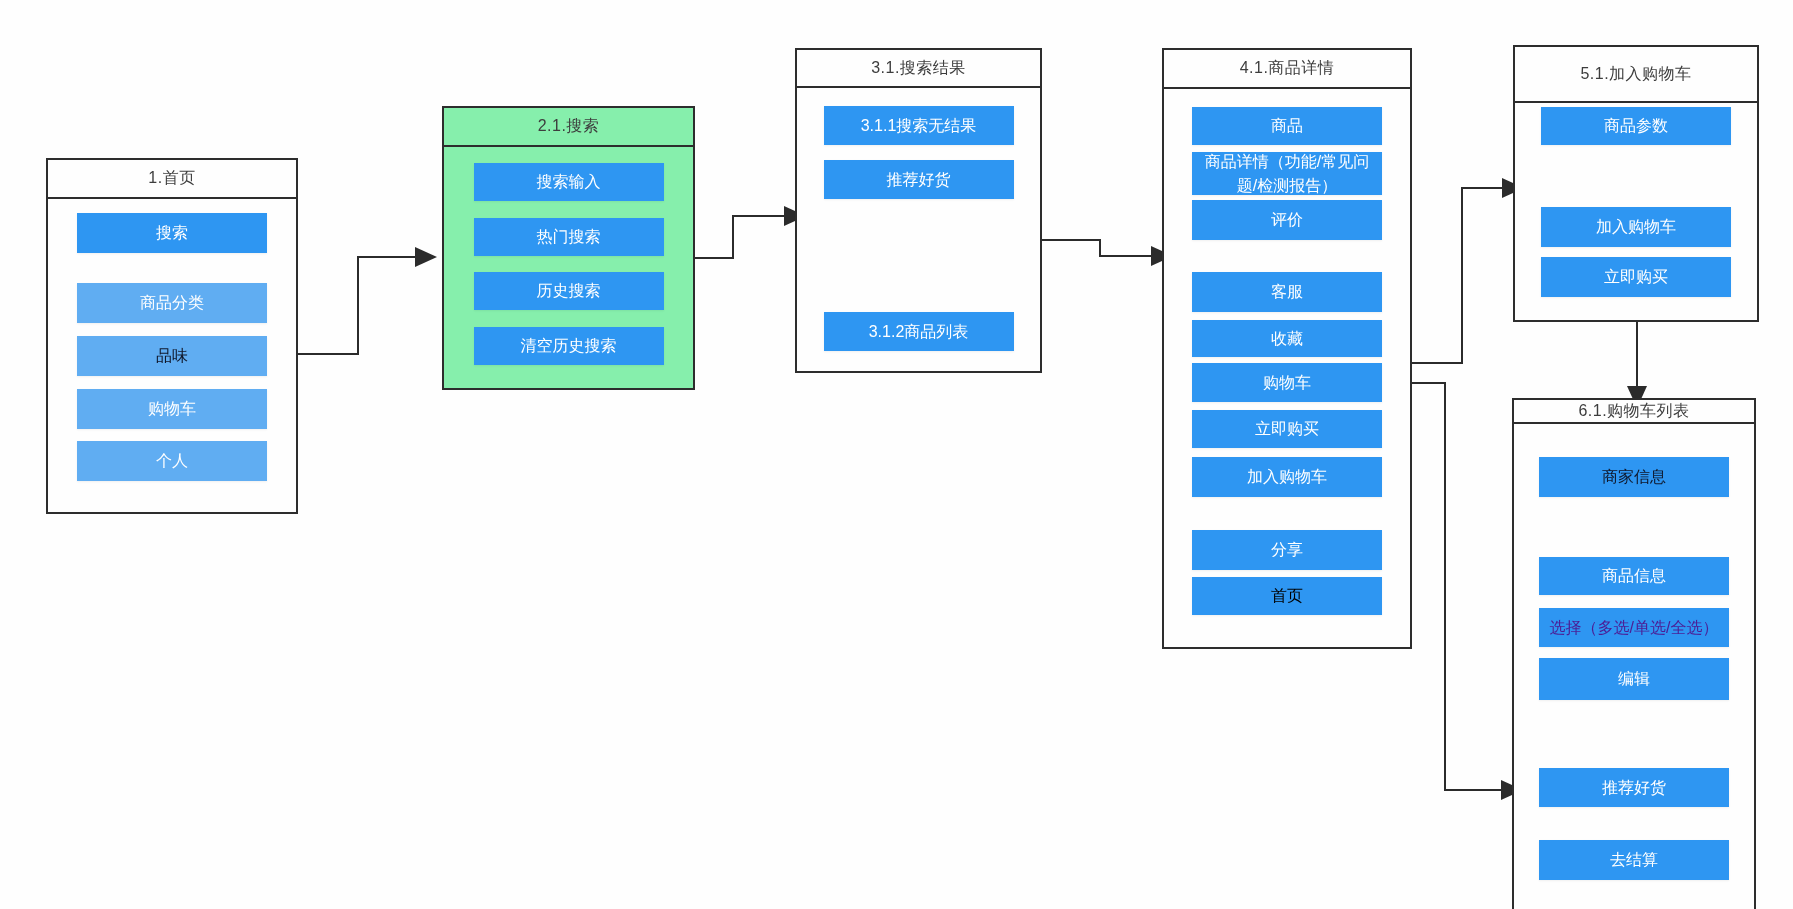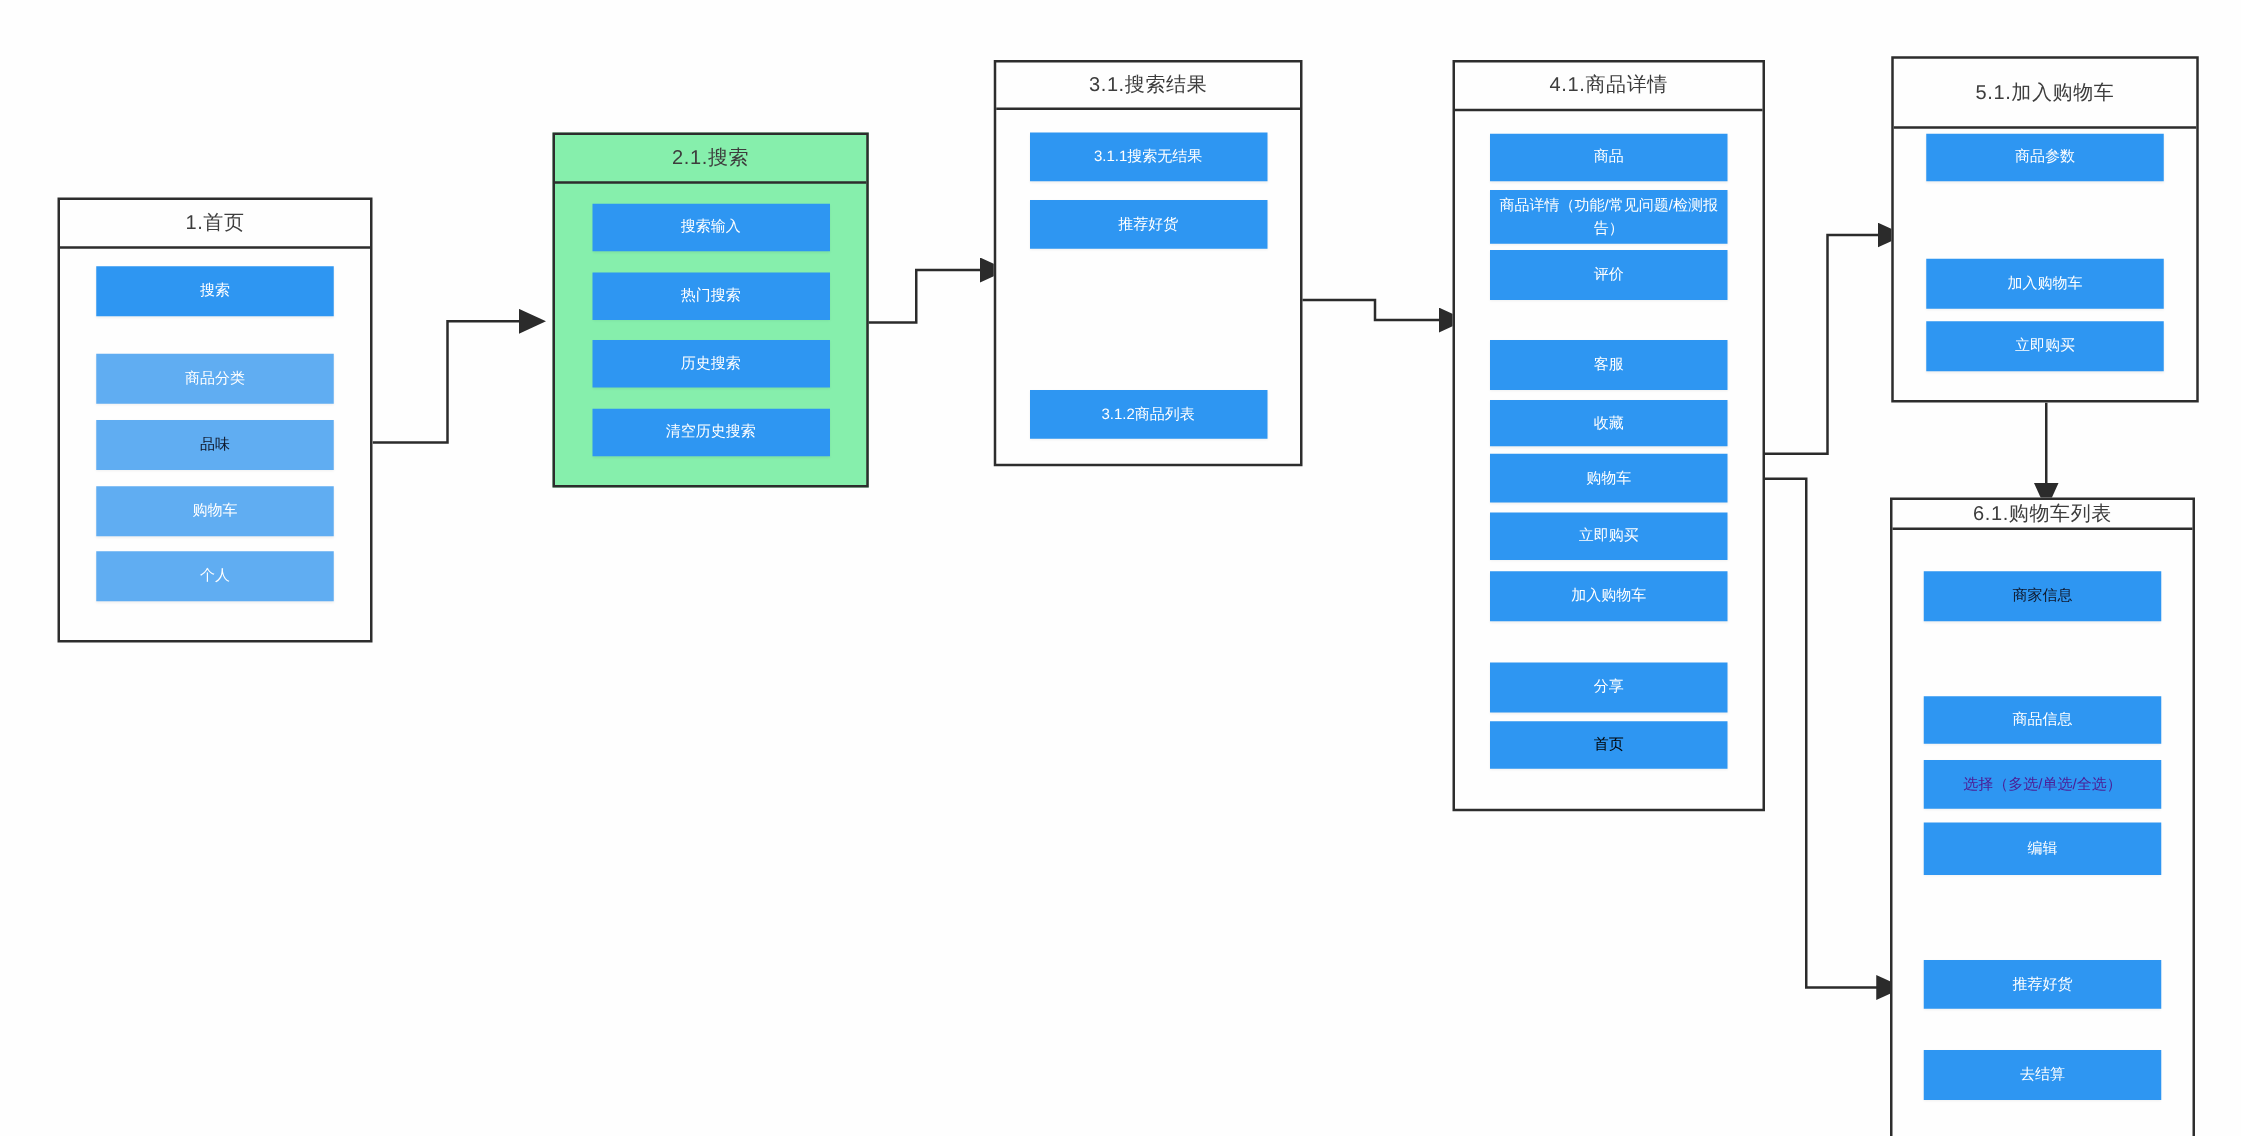--- a/index.html
+++ b/index.html
@@ -43,21 +43,21 @@
     position: absolute;
     left: 50%;
     transform: translateX(-50%);
     width: 190px;
     box-sizing: border-box;
     display: flex;
     align-items: center;
     justify-content: center;
     text-align: center;
     color: #ffffff;
-    font-size: 12px;
+    font-size: 16px;
     line-height: 1.45;
     padding: 1px 6px;
     background: #2e96f2;
     box-shadow: 0 1px 2px rgba(0,0,0,0.06);
     cursor: pointer;
   }
   .flow-btn.light {
     background: #60adf2;
   }
 </style>

